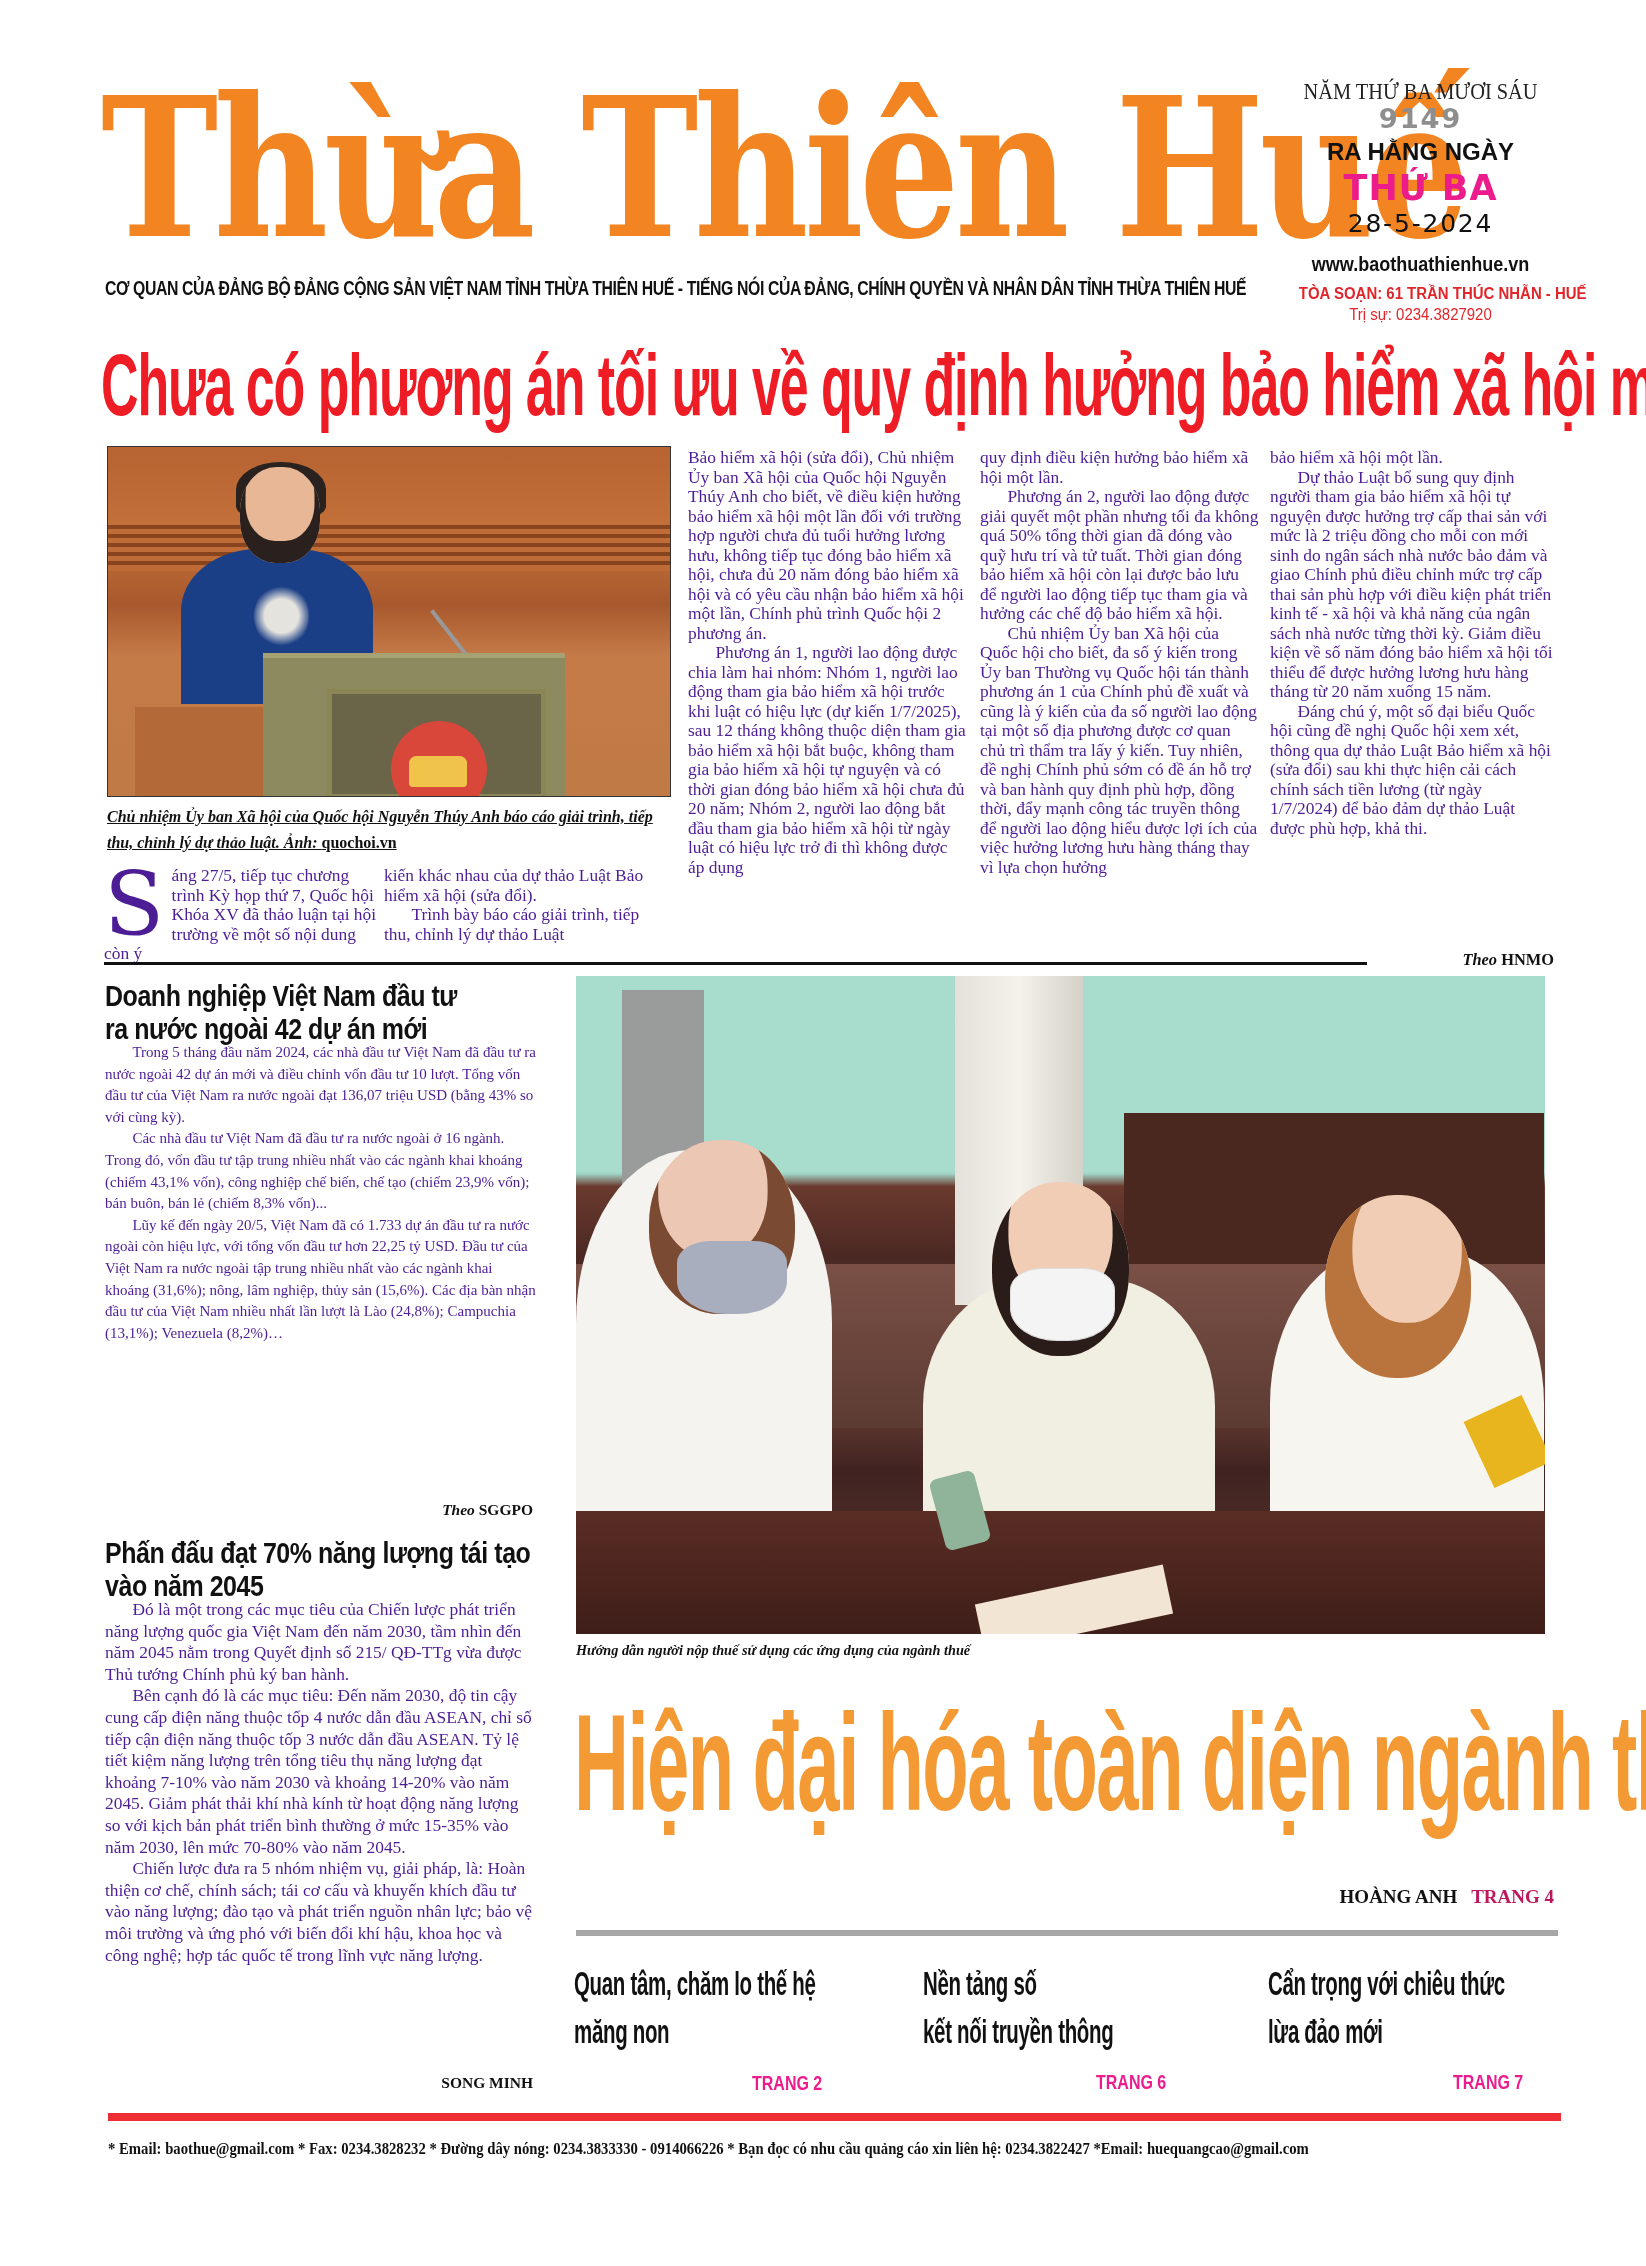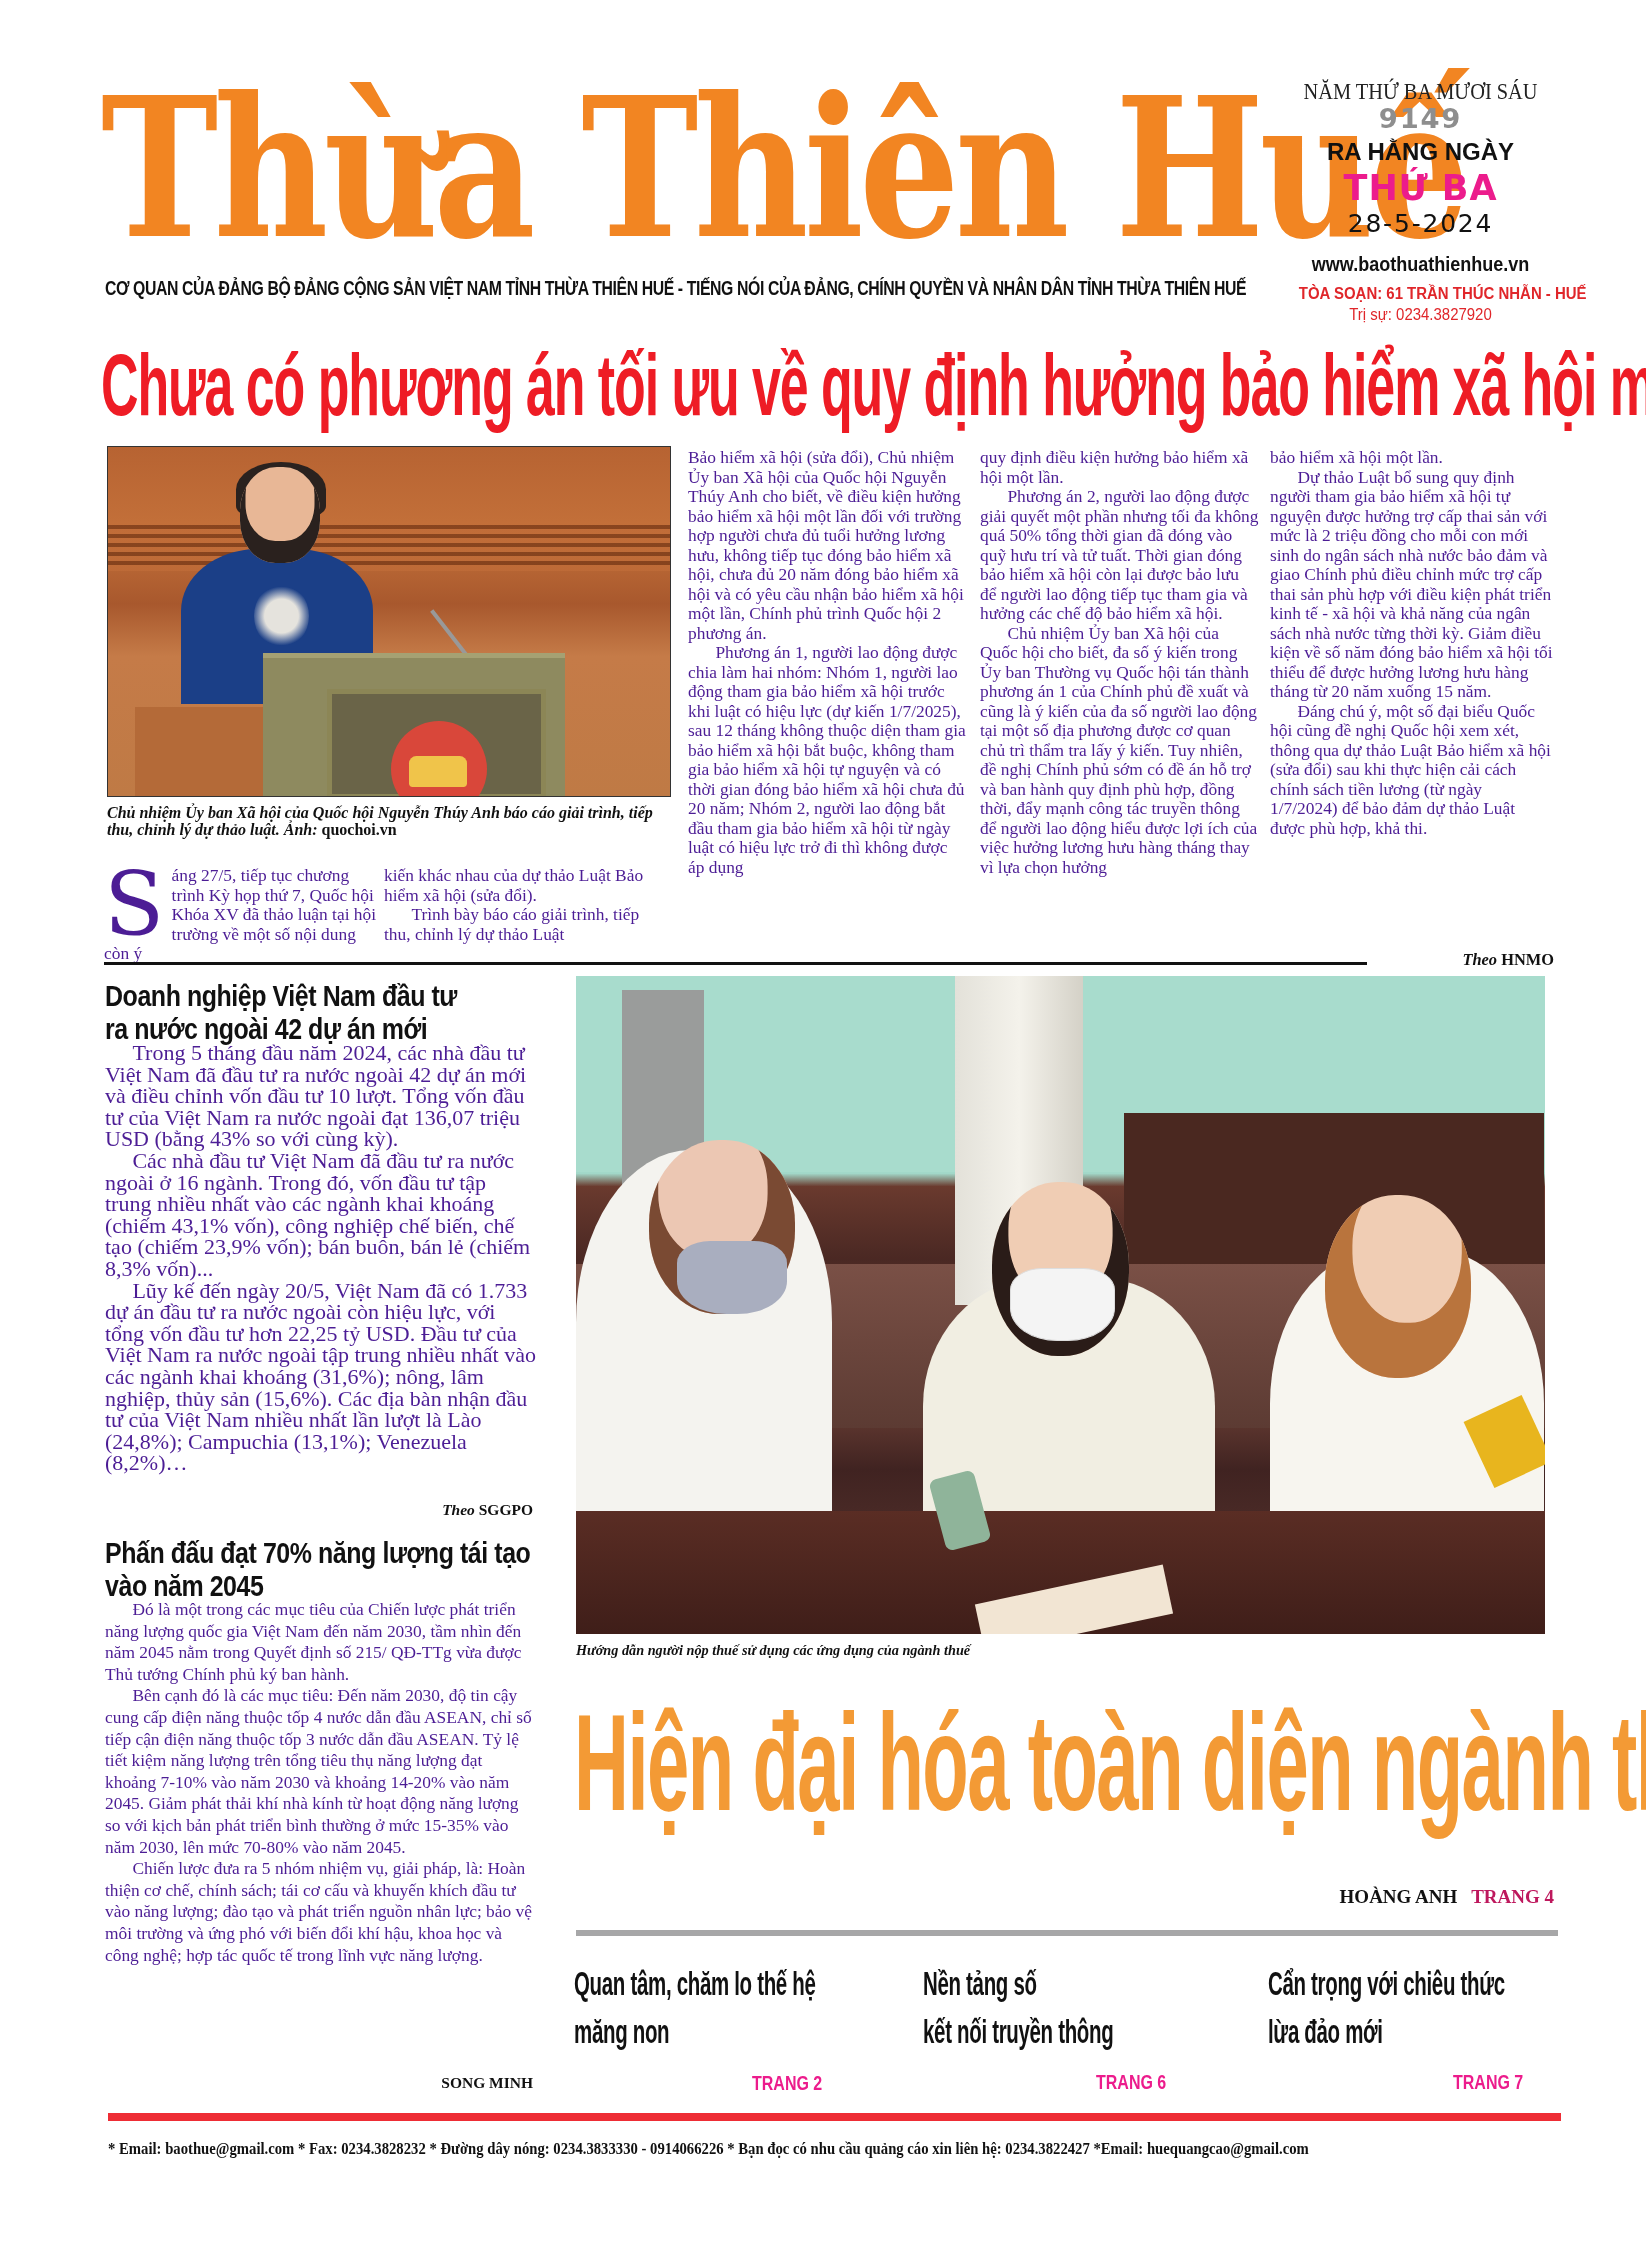--- a/index.html
+++ b/index.html
@@ -56,21 +56,21 @@
   .lead-photo .podium { position: absolute; left: 155px; top: 206px; width: 302px; height: 146px; background: #8e8a5f; border-top: 5.5px solid #a5a173; }
   .lead-photo .podium-inner { position: absolute; left: 219px; top: 242px; width: 219px; height: 110px; background: #6a6448; border: 5.5px solid #8c8656; }
   .lead-photo .emblem { position: absolute; left: 283px; top: 274px; width: 96px; height: 96px; border-radius: 50%; background: #d9473a; }
   .lead-photo .emblem::after { content: ""; position: absolute; left: 18.3px; top: 35px; width: 58px; height: 31px; background: #f0c44a; border-radius: 7.3px 7.3px 3.7px 3.7px; }
   .lead-photo .mic { position: absolute; left: 347px; top: 155px; width: 3.7px; height: 82px; background: #999; transform: rotate(-38deg); }
   .lead-photo .desk { position: absolute; left: 27.4px; top: 260px; width: 137px; height: 91px; background: #b46a38; }
 
   .lead-caption {
     left: 107px; top: 804px; width: 567px;
     font-family: "Liberation Serif", serif; font-style: italic; font-weight: bold;
-    font-size: 16px; line-height: 17px;
+    font-size: 16px; line-height: 26px; text-decoration: underline;
   }
   .lead-caption .src { font-style: normal; }
 
   
   .col { font-family: "Liberation Serif", serif; font-size: 17.4px; line-height: 19.5px; color: #4c1d95; }
   .col p { text-indent: 0; }
   .col p.indent { text-indent: 27.4px; }
   .col-lead-a { left: 104px; top: 866px; width: 274px; }
   .col-lead-b { left: 384px; top: 866px; width: 283px; }
   .dropcap { float: left; font-size: 88px; line-height: 69px; font-family: "DejaVu Serif", serif; margin: 3.7px 7.3px 0 0; }
@@ -82,21 +82,21 @@
   .byline-lead i { font-style: italic; }
 
   .rule-top { left: 104px; top: 962px; width: 1263px; height: 2.7px; background: #111; }
 
   
   .side-h {
     font-family: "Liberation Sans", sans-serif; font-weight: bold; font-size: 29px; line-height: 33px;
     letter-spacing: -0.5px; transform: scaleX(0.86); transform-origin: left top; white-space: nowrap;
   }
   .side1-h { left: 105px; top: 980px; width: 475px; }
-  .side1-body { left: 105px; top: 1042px; width: 431px; font-size: 22px; line-height: 21.6px; }
+  .side1-body { left: 105px; top: 1042px; width: 431px; font-size: 15px; line-height: 21.6px; }
   .side1-by { left: 365px; top: 1501px; width: 168px; text-align: right; font-size: 15.5px; font-weight: bold; }
   .side1-by i { font-style: italic; }
   .side2-h { left: 105px; top: 1537px; width: 512px; }
   .side2-body { left: 105px: top: 1599px; }
   .side2-body { left: 105px; top: 1599px; width: 431px; font-size: 17.4px; line-height: 21.6px; }
   .side2-by { left: 365px; top: 2074px; width: 168px; text-align: right; font-size: 15.5px; font-weight: bold; }
 
   
   .main-photo {
     left: 576px; top: 976px; width: 969px; height: 658px; overflow: hidden;

